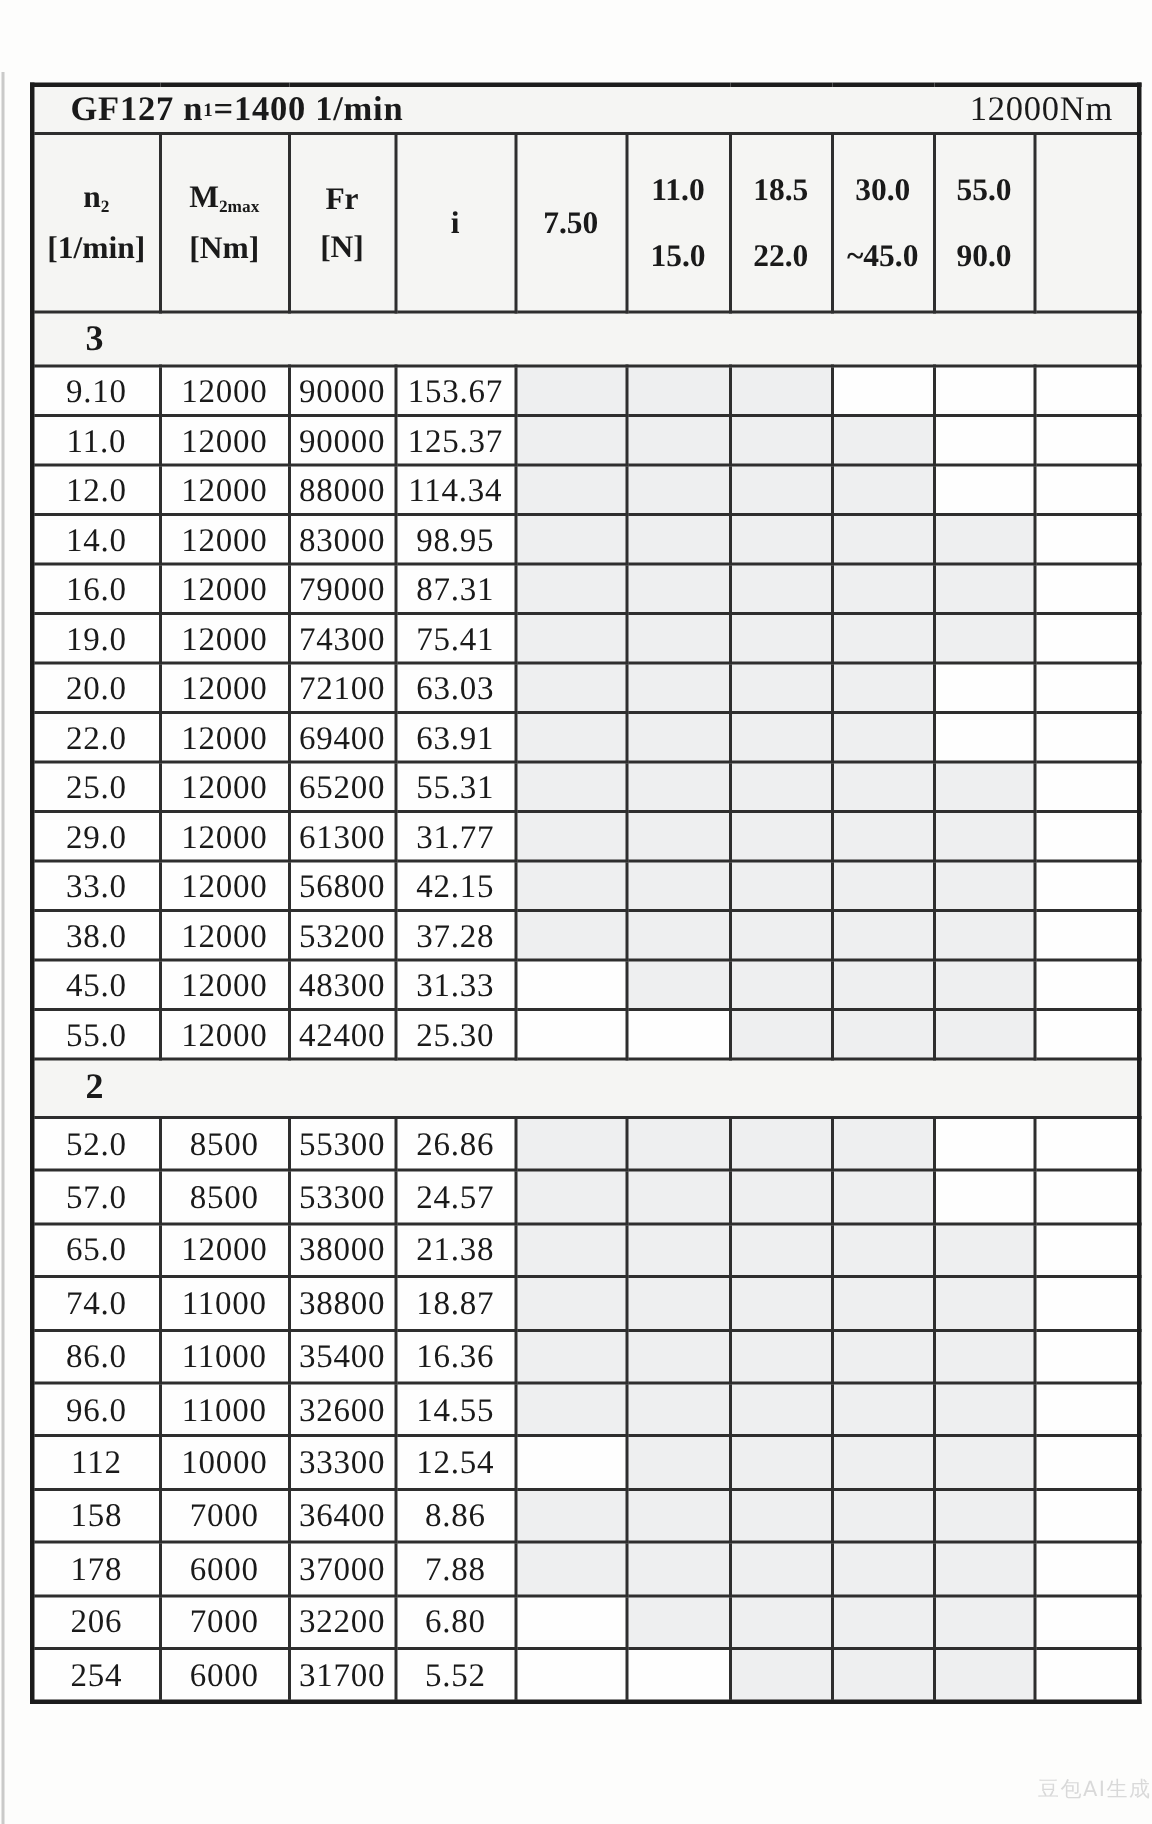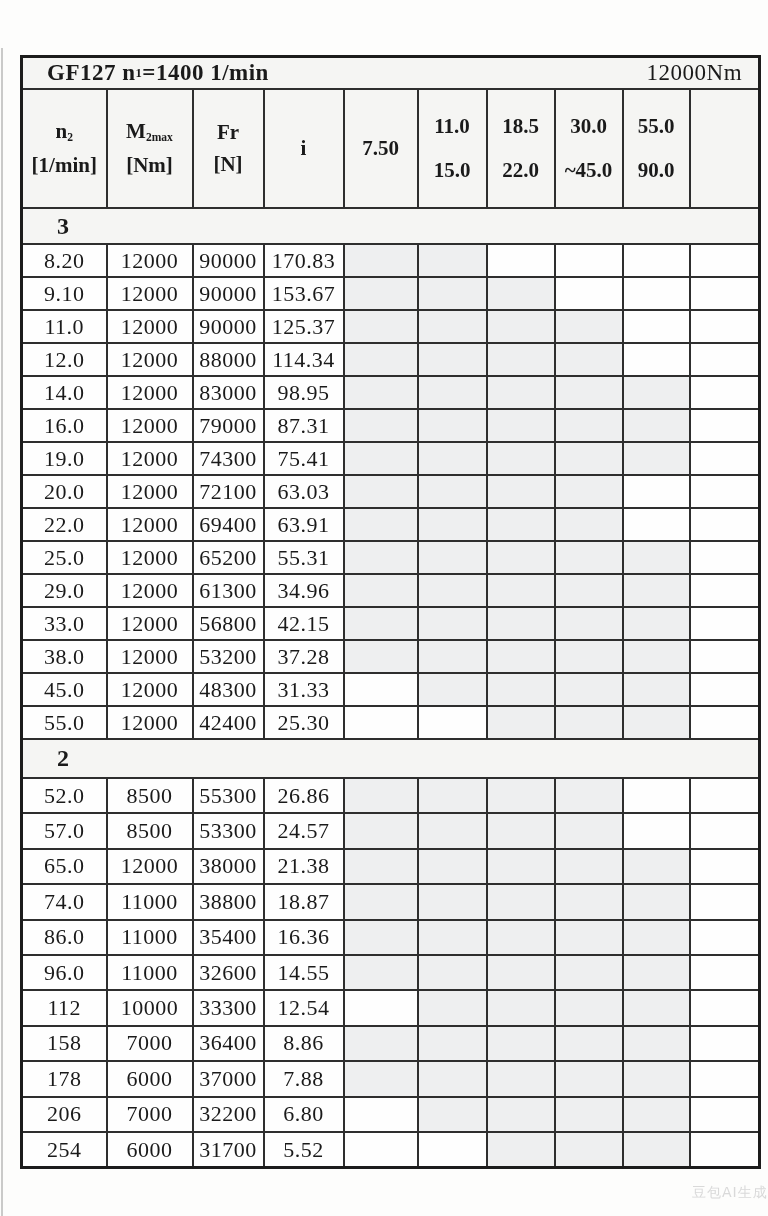--- a/index.html
+++ b/index.html
@@ -156,32 +156,20 @@
 
         </div>
       </th>
     </tr>
   </thead>
 <tbody class="section-0">
       <tr class="section-row">
         <td colspan="10">3</td>
       </tr>
       <tr class="body-row">
-        <td class="data-cell">8.20</td>
-        <td class="data-cell">12000</td>
-        <td class="data-cell">90000</td>
-        <td class="data-cell">170.83</td>
-        <td class="ratio-cell shaded"></td>
-        <td class="ratio-cell shaded"></td>
-        <td class="ratio-cell"></td>
-        <td class="ratio-cell"></td>
-        <td class="ratio-cell"></td>
-        <td class="ratio-cell"></td>
-      </tr>
-      <tr class="body-row">
         <td class="data-cell">9.10</td>
         <td class="data-cell">12000</td>
         <td class="data-cell">90000</td>
         <td class="data-cell">153.67</td>
         <td class="ratio-cell shaded"></td>
         <td class="ratio-cell shaded"></td>
         <td class="ratio-cell shaded"></td>
         <td class="ratio-cell"></td>
         <td class="ratio-cell"></td>
         <td class="ratio-cell"></td>
@@ -279,21 +267,21 @@
         <td class="ratio-cell shaded"></td>
         <td class="ratio-cell shaded"></td>
         <td class="ratio-cell shaded"></td>
         <td class="ratio-cell shaded"></td>
         <td class="ratio-cell"></td>
       </tr>
       <tr class="body-row">
         <td class="data-cell">29.0</td>
         <td class="data-cell">12000</td>
         <td class="data-cell">61300</td>
-        <td class="data-cell">34.96</td>
+        <td class="data-cell">31.77</td>
         <td class="ratio-cell shaded"></td>
         <td class="ratio-cell shaded"></td>
         <td class="ratio-cell shaded"></td>
         <td class="ratio-cell shaded"></td>
         <td class="ratio-cell shaded"></td>
         <td class="ratio-cell"></td>
       </tr>
       <tr class="body-row">
         <td class="data-cell">33.0</td>
         <td class="data-cell">12000</td>

